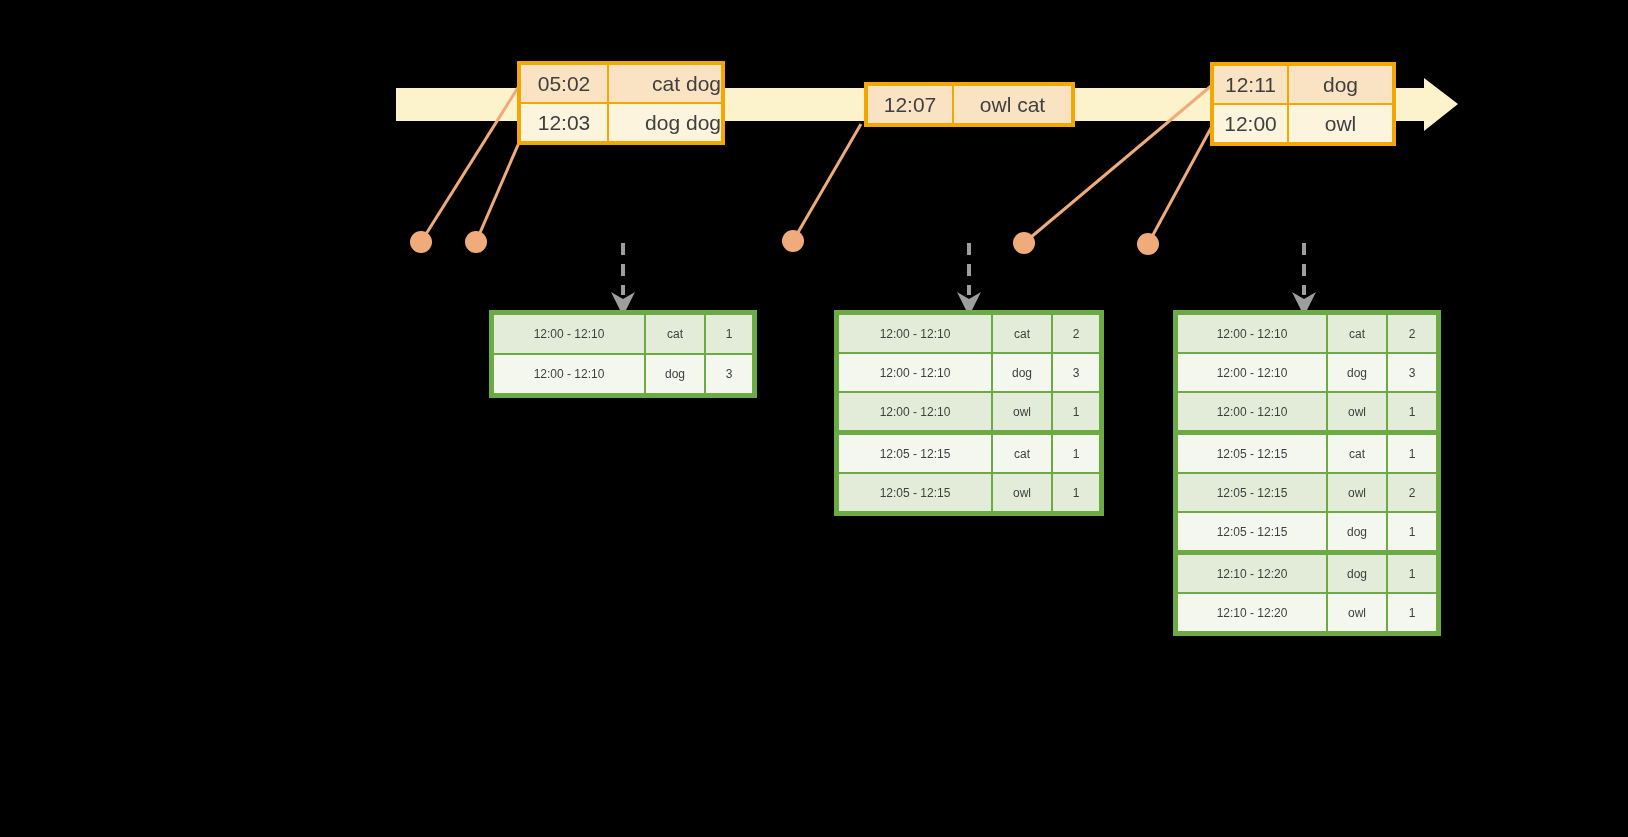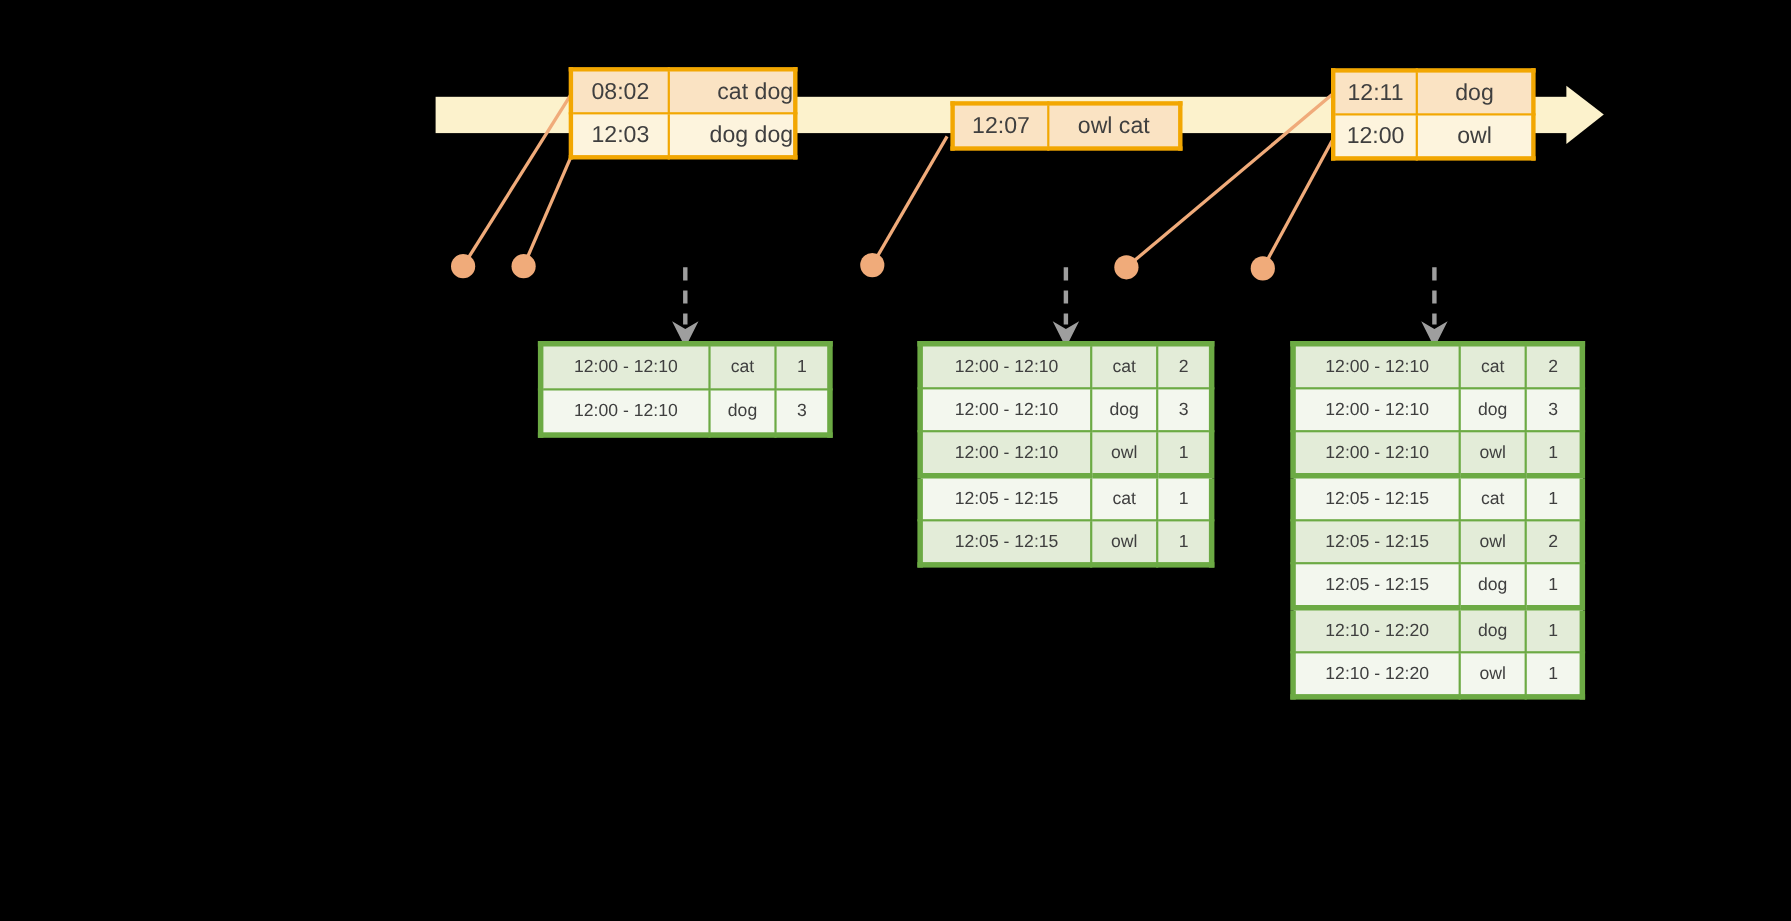--- a/index.html
+++ b/index.html
@@ -15,28 +15,28 @@
 
   table { position:absolute; border-collapse:collapse; text-align:center; color:var(--text); }
 
   
   .etable { border:4px solid var(--orange_border); }
   .etable td { border:2px solid var(--orange_border); height:37px; font-size:21px; padding:0; }
   .etable tr:nth-child(odd) td  { background:var(--peach_fill); }
   .etable tr:nth-child(even) td { background:var(--cream_fill); }
   .e1 { left:517px; top:61px; }
   .e1 td:nth-child(1){ width:86px; }  .e1 td:nth-child(2){ width:112px;text-align:right; }
-  .e2 { left:864px; top:92px; }
+  .e2 { left:864px; top:82px; }
   .e2 td:nth-child(1){ width:84px; }  .e2 td:nth-child(2){ width:117px; }
   .e3 { left:1210px; top:62px; }
   .e3 td:nth-child(1){ width:73px; }  .e3 td:nth-child(2){ width:103px; }
 
   
   .gtable { border:5px solid var(--green_border); }
-  .gtable td { border:2px solid var(--green_border); height:37px; font-size:16px; padding:0; }
+  .gtable td { border:2px solid var(--green_border); height:37px; font-size:12px; padding:0; }
   .gtable tr:nth-child(odd) td  { background:var(--green_row_dark); }
   .gtable tr:nth-child(even) td { background:var(--green_row_light); }
   .gtable tr.gsep td { border-top-width:5px; }
   .g1 { left:489px; top:310px; }
   .g1 td:nth-child(1){ width:150px; } .g1 td:nth-child(2){ width:58px; } .g1 td:nth-child(3){ width:46px; }
   .g1 td { height:38px; }
   .g2 { left:834px; top:310px; }
   .g2 td:nth-child(1){ width:152px; } .g2 td:nth-child(2){ width:58px; } .g2 td:nth-child(3){ width:46px; }
   .g3 { left:1173px; top:310px; }
   .g3 td:nth-child(1){ width:148px; } .g3 td:nth-child(2){ width:58px; } .g3 td:nth-child(3){ width:48px; }
@@ -71,21 +71,21 @@
     <polygon points="957,292 969,316 981,292 969,299" fill="#9e9e9e"></polygon>
 
     <line x1="1304" y1="243" x2="1304" y2="295" stroke-width="4" stroke-dasharray="12 9" stroke="#9e9e9e"></line>
     <polygon points="1292,292 1304,316 1316,292 1304,299" fill="#9e9e9e"></polygon>
   </g>
 </svg>
 
 <table class="etable e1">
   <tbody>
       <tr>
-        <td>08:02</td>
+        <td>05:02</td>
         <td>cat dog</td>
       </tr>
       <tr>
         <td>12:03</td>
         <td>dog dog</td>
       </tr>
     </tbody>
 </table>
 <table class="etable e2">
   <tbody>

